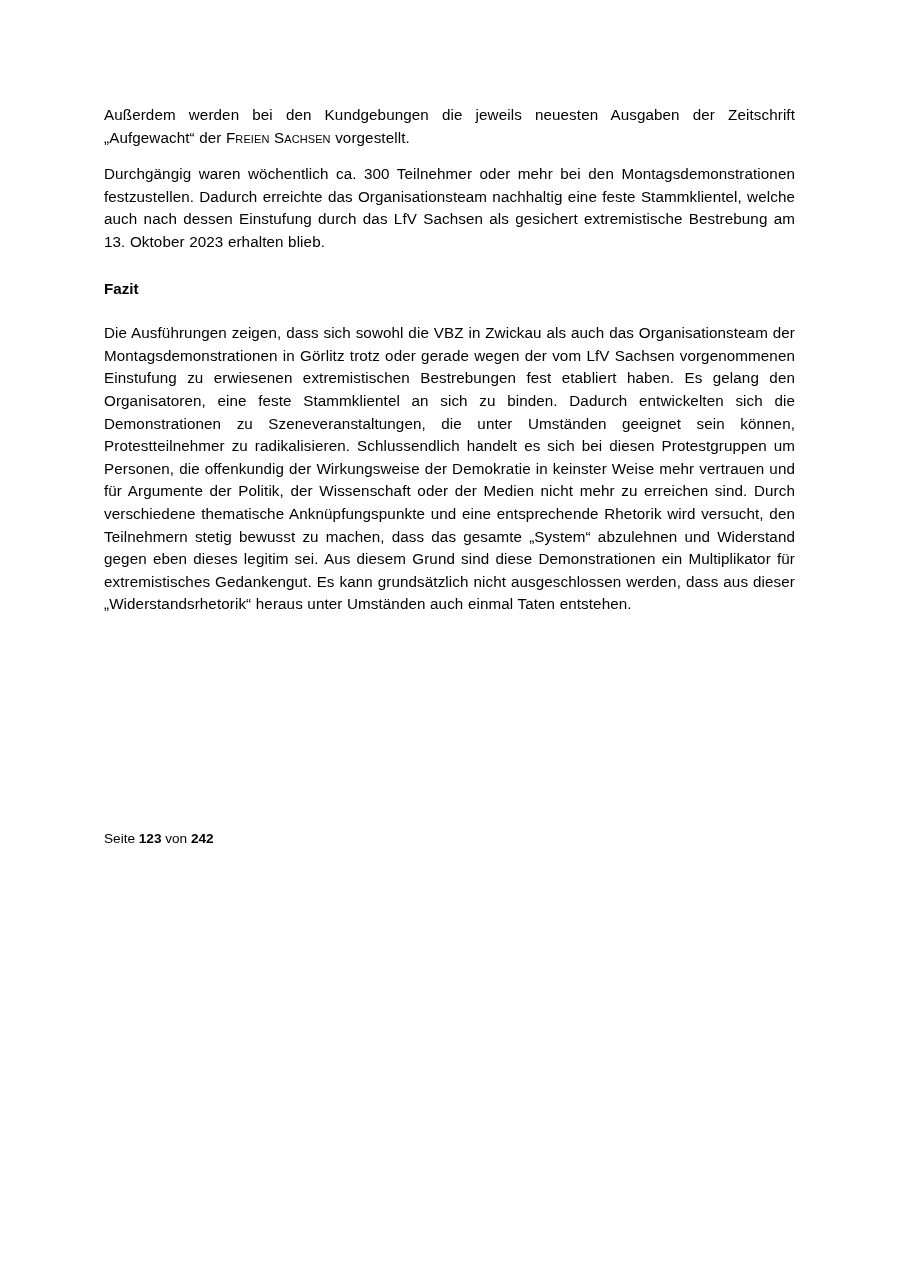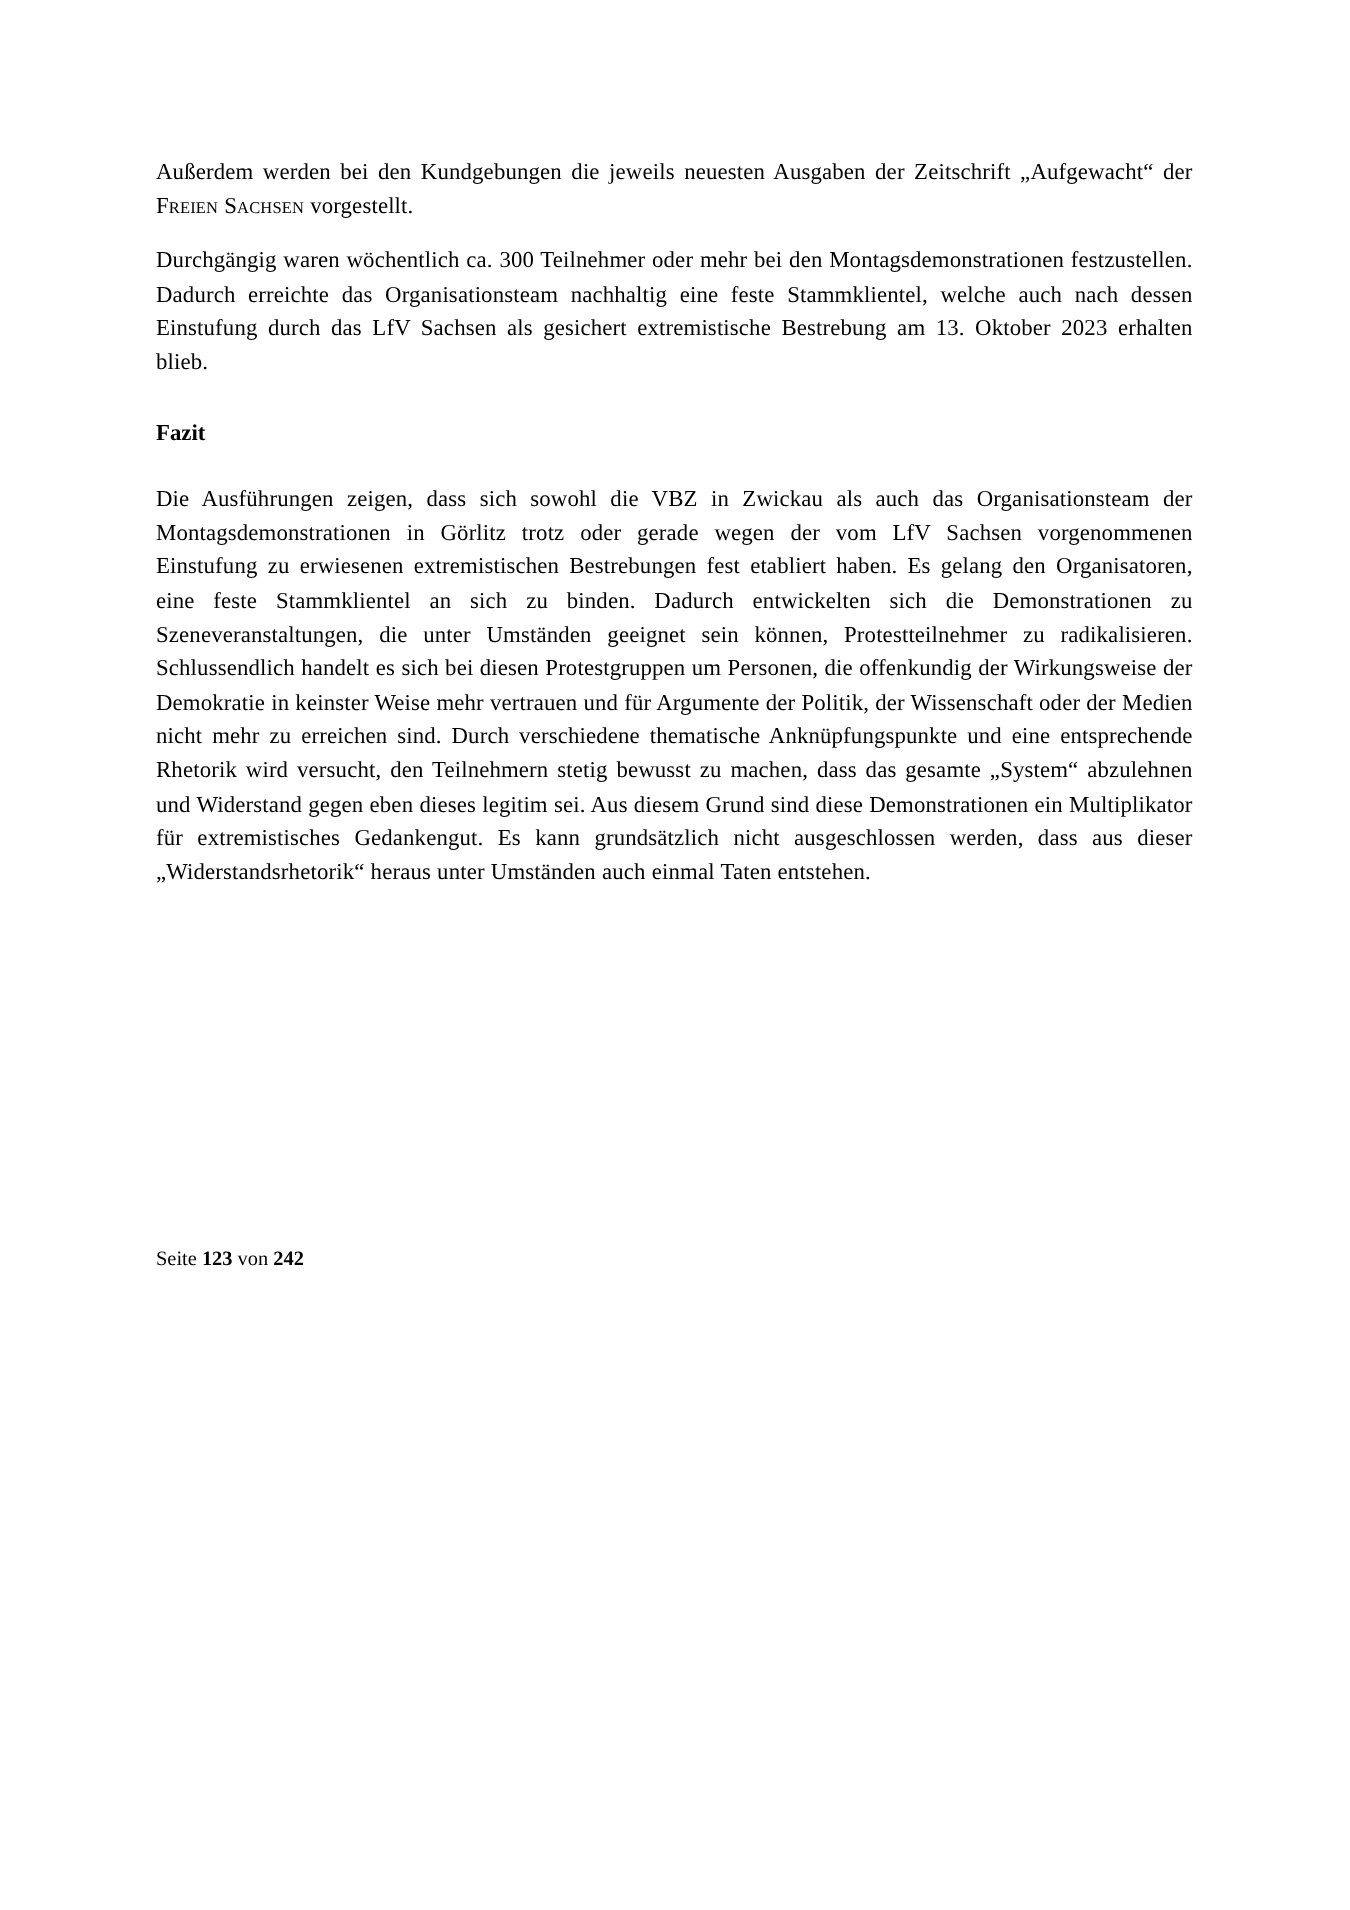--- a/index.html
+++ b/index.html
@@ -13,21 +13,20 @@
     font-family: "Liberation Sans", sans-serif;
     color: #000000;
     position: relative;
   }
   .page {
     position: relative;
     width: 900px;
     height: 908px;
     box-sizing: border-box;
     padding: 104px 105px 0 104px;
-    font-family: Liberation Serif, serif;
   }
   .body-text {
     font-size: 15.2px;
     line-height: 22.6px;
     text-align: justify;
     margin: 0 0 14px 0;
     letter-spacing: 0.1px;
     word-spacing: 0.2px;
   }
   .body-text:last-child {

